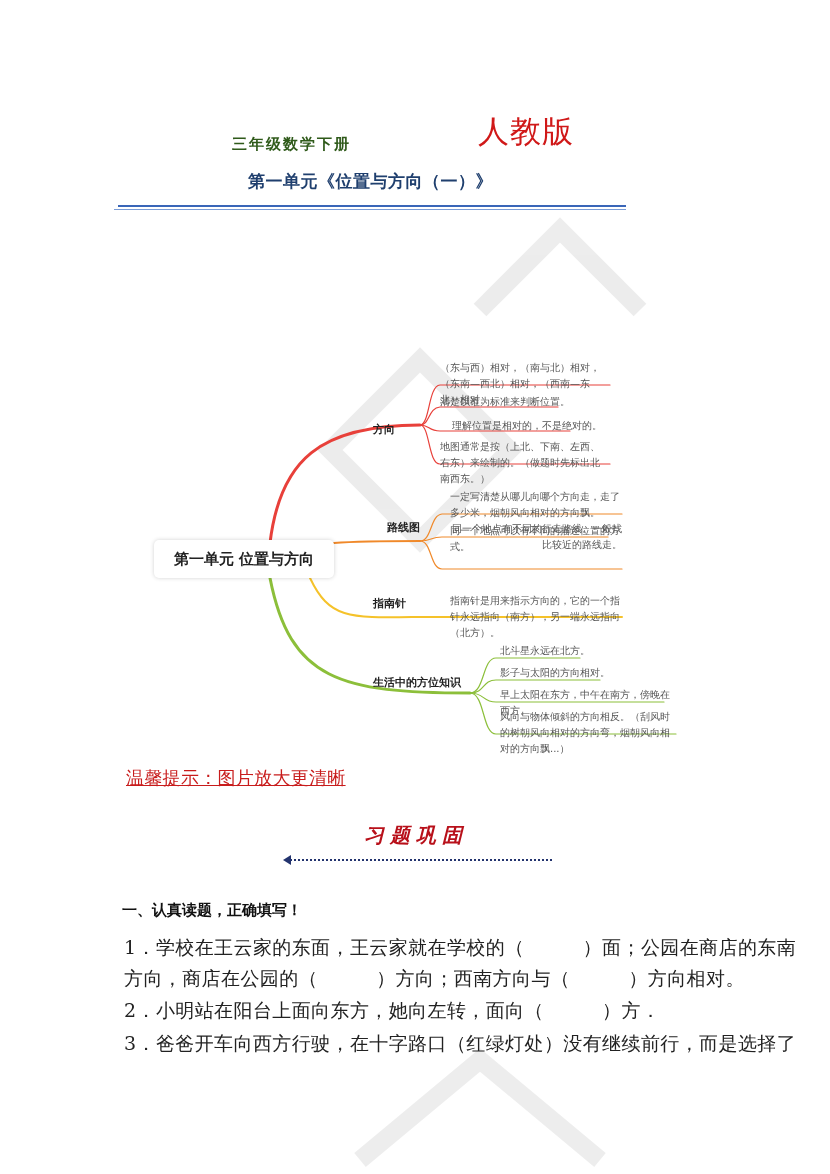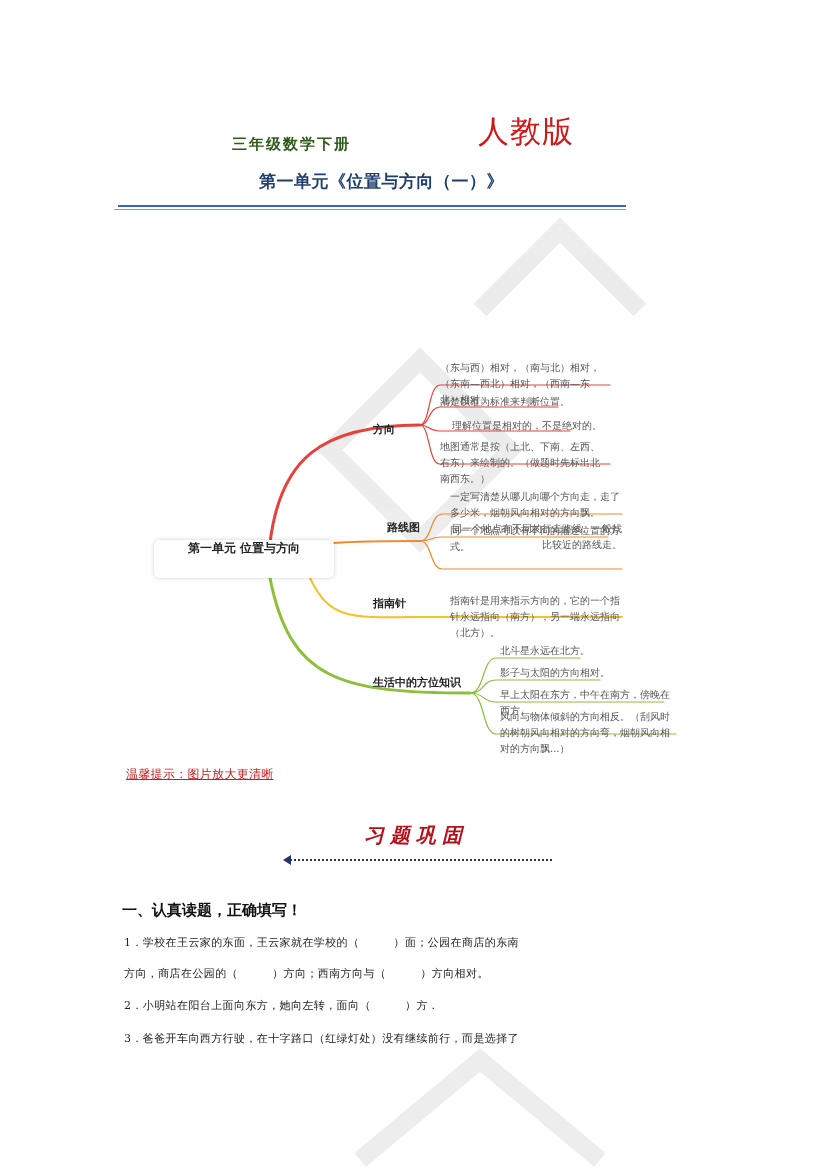--- a/index.html
+++ b/index.html
@@ -12,46 +12,46 @@
     position: absolute; left: 232px; top: 135px;
     font-family: "DejaVu Serif", serif; font-weight: bold;
     font-size: 15px; color: #2f5a1a; letter-spacing: 2px;
   }
   .edition {
     position: absolute; left: 478px; top: 111px;
     font-family: "DejaVu Serif", serif; font-size: 31px; color: #d01818;
     letter-spacing: 1px;
   }
   .unit-title {
-    position: absolute; left: 259px; top: 170px;
+    position: absolute; left: 248px; top: 170px;
     font-family: "DejaVu Sans", sans-serif; font-weight: bold;
     font-size: 17px; color: #1f3f6e; letter-spacing: 0.5px;
   }
   .rule1 { position: absolute; left: 118px; top: 205px; width: 508px; height: 2px; background: #3a66b8; }
   .rule2 { position: absolute; left: 114px; top: 209px; width: 512px; height: 1px; background: #7a9cd6; }
 
   .mindmap-svg { position: absolute; left: 0; top: 0; }
 
   .root-node {
     position: absolute; left: 154px; top: 540px; width: 180px; height: 38px;
     border-radius: 5px; background: #fff;
     box-shadow: 0 0 4px rgba(0,0,0,0.18);
-    display: flex; justify-content: center;
-    font-weight: bold; font-size: 12px; color: #222;
+    display: flex; align-items: center; justify-content: center;
+    font-weight: bold; font-size: 15px; color: #222;
   }
   .branch-label {
     position: absolute; font-weight: bold; font-size: 11px; color: #222;
   }
   .leaf {
     position: absolute; font-size: 10px; line-height: 16px; color: #555;
   }
 
   .tip {
     position: absolute; left: 126px; top: 766px;
-    font-family: "DejaVu Serif", serif; font-size: 12px; color: #c81c1c;
+    font-family: "DejaVu Serif", serif; font-size: 18px; color: #c81c1c;
     text-decoration: underline; letter-spacing: 0.3px;
   }
   .practice-title {
     position: absolute; left: 364px; top: 822px;
     font-family: "DejaVu Serif", serif; font-weight: bold; font-style: italic;
     font-size: 20px; color: #b8101a; letter-spacing: 6px;
   }
   .arrow-line {
     position: absolute; left: 290px; top: 859px; width: 262px; height: 0;
     border-top: 2px dotted #23336e;
@@ -61,21 +61,21 @@
     border-top: 5px solid transparent; border-bottom: 5px solid transparent;
     border-right: 8px solid #23336e;
   }
 
   .section-heading {
     position: absolute; left: 122px; top: 901px;
     font-family: "DejaVu Serif", serif; font-weight: bold; font-size: 15px; color: #111;
   }
   .q-line {
     position: absolute; left: 124px;
-    font-family: "DejaVu Serif", serif; font-size: 11px; color: #222;
+    font-family: "DejaVu Serif", serif; font-size: 19px; color: #222;
     white-space: pre; letter-spacing: 0.4px;
   }
 </style>
 </head>
 <body>
 
 <svg class="watermark" width="830" height="1174" style="left:0;top:0;">
   <g opacity="0.07" fill="none" stroke="#000" stroke-width="18">
     <path d="M330 450 L420 360 L510 450 L420 540 Z"></path>
     <path d="M480 310 L560 230 L640 310"></path>

